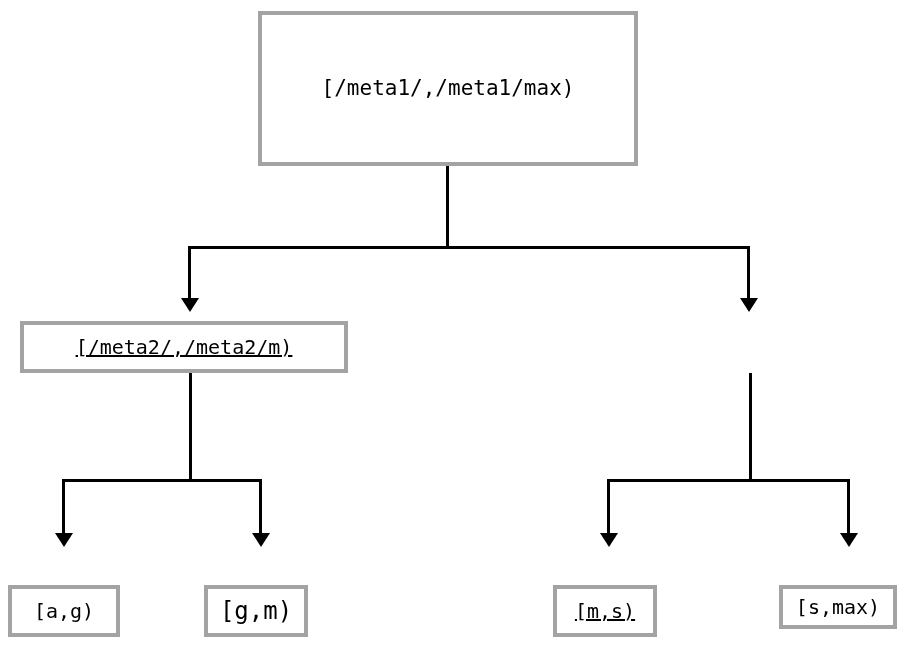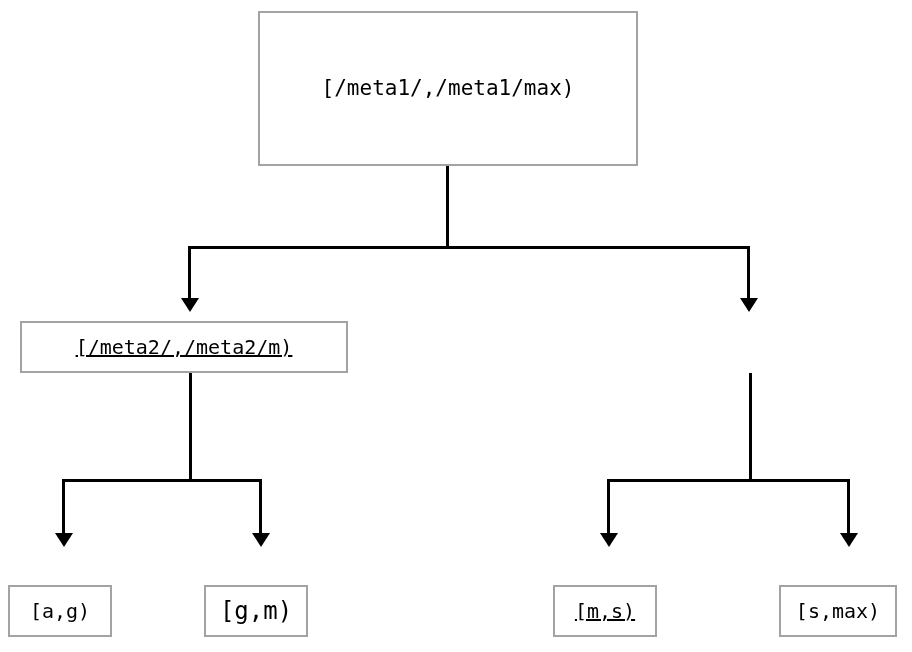--- a/index.html
+++ b/index.html
@@ -11,21 +11,21 @@
     position: relative;
     width: 912px;
     height: 652px;
     background: #ffffff;
     overflow: hidden;
     font-family: "DejaVu Sans Mono", "Liberation Mono", monospace;
   }
   .node-box {
     position: absolute;
     box-sizing: border-box;
-    border: 2px solid #a3a3a3;
+    border: 4px solid #a3a3a3;
     background: #ffffff;
     display: flex;
     align-items: center;
     justify-content: center;
     color: #000000;
     letter-spacing: 0px;
     white-space: pre;
   }
   .node-label {
     display: block;
@@ -51,21 +51,21 @@
   #node-meta2-high {
     left: 580px;
     top: 321px;
     width: 320px;
     height: 52px;
     font-size: 20px;
   }
   #node-leaf-ag {
     left: 8px;
     top: 585px;
-    width: 104px;
+    width: 112px;
     height: 52px;
     font-size: 20px;
   }
   #node-leaf-gm {
     left: 204px;
     top: 585px;
     width: 104px;
     height: 52px;
     font-size: 24px;
   }
@@ -74,21 +74,21 @@
     top: 585px;
     width: 104px;
     height: 52px;
     font-size: 20px;
     text-decoration: underline;
   }
   #node-leaf-smax {
     left: 779px;
     top: 585px;
     width: 118px;
-    height: 52px;
+    height: 44px;
     font-size: 20px;
   }
   
   .edge-v {
     position: absolute;
     width: 3px;
     background: #000000;
   }
   .edge-h {
     position: absolute;

